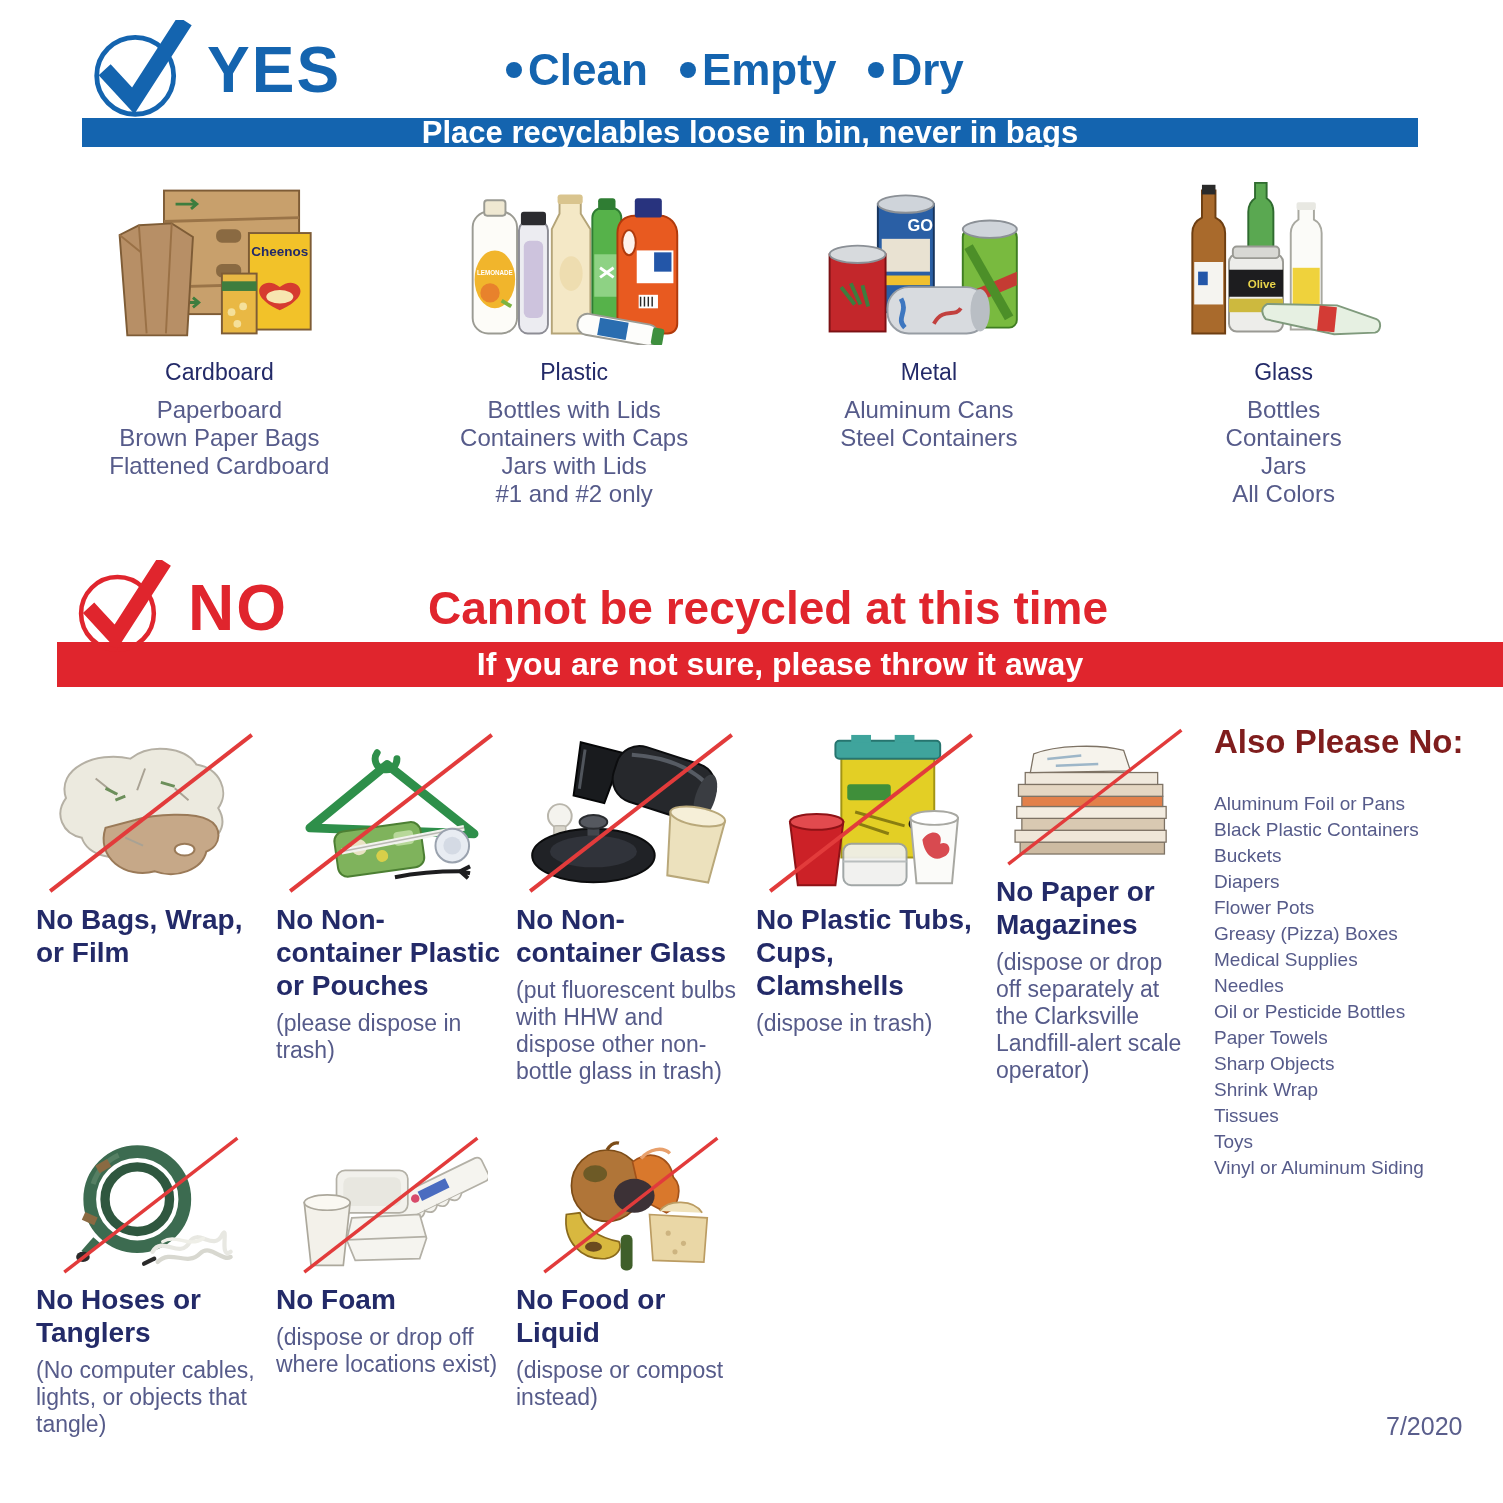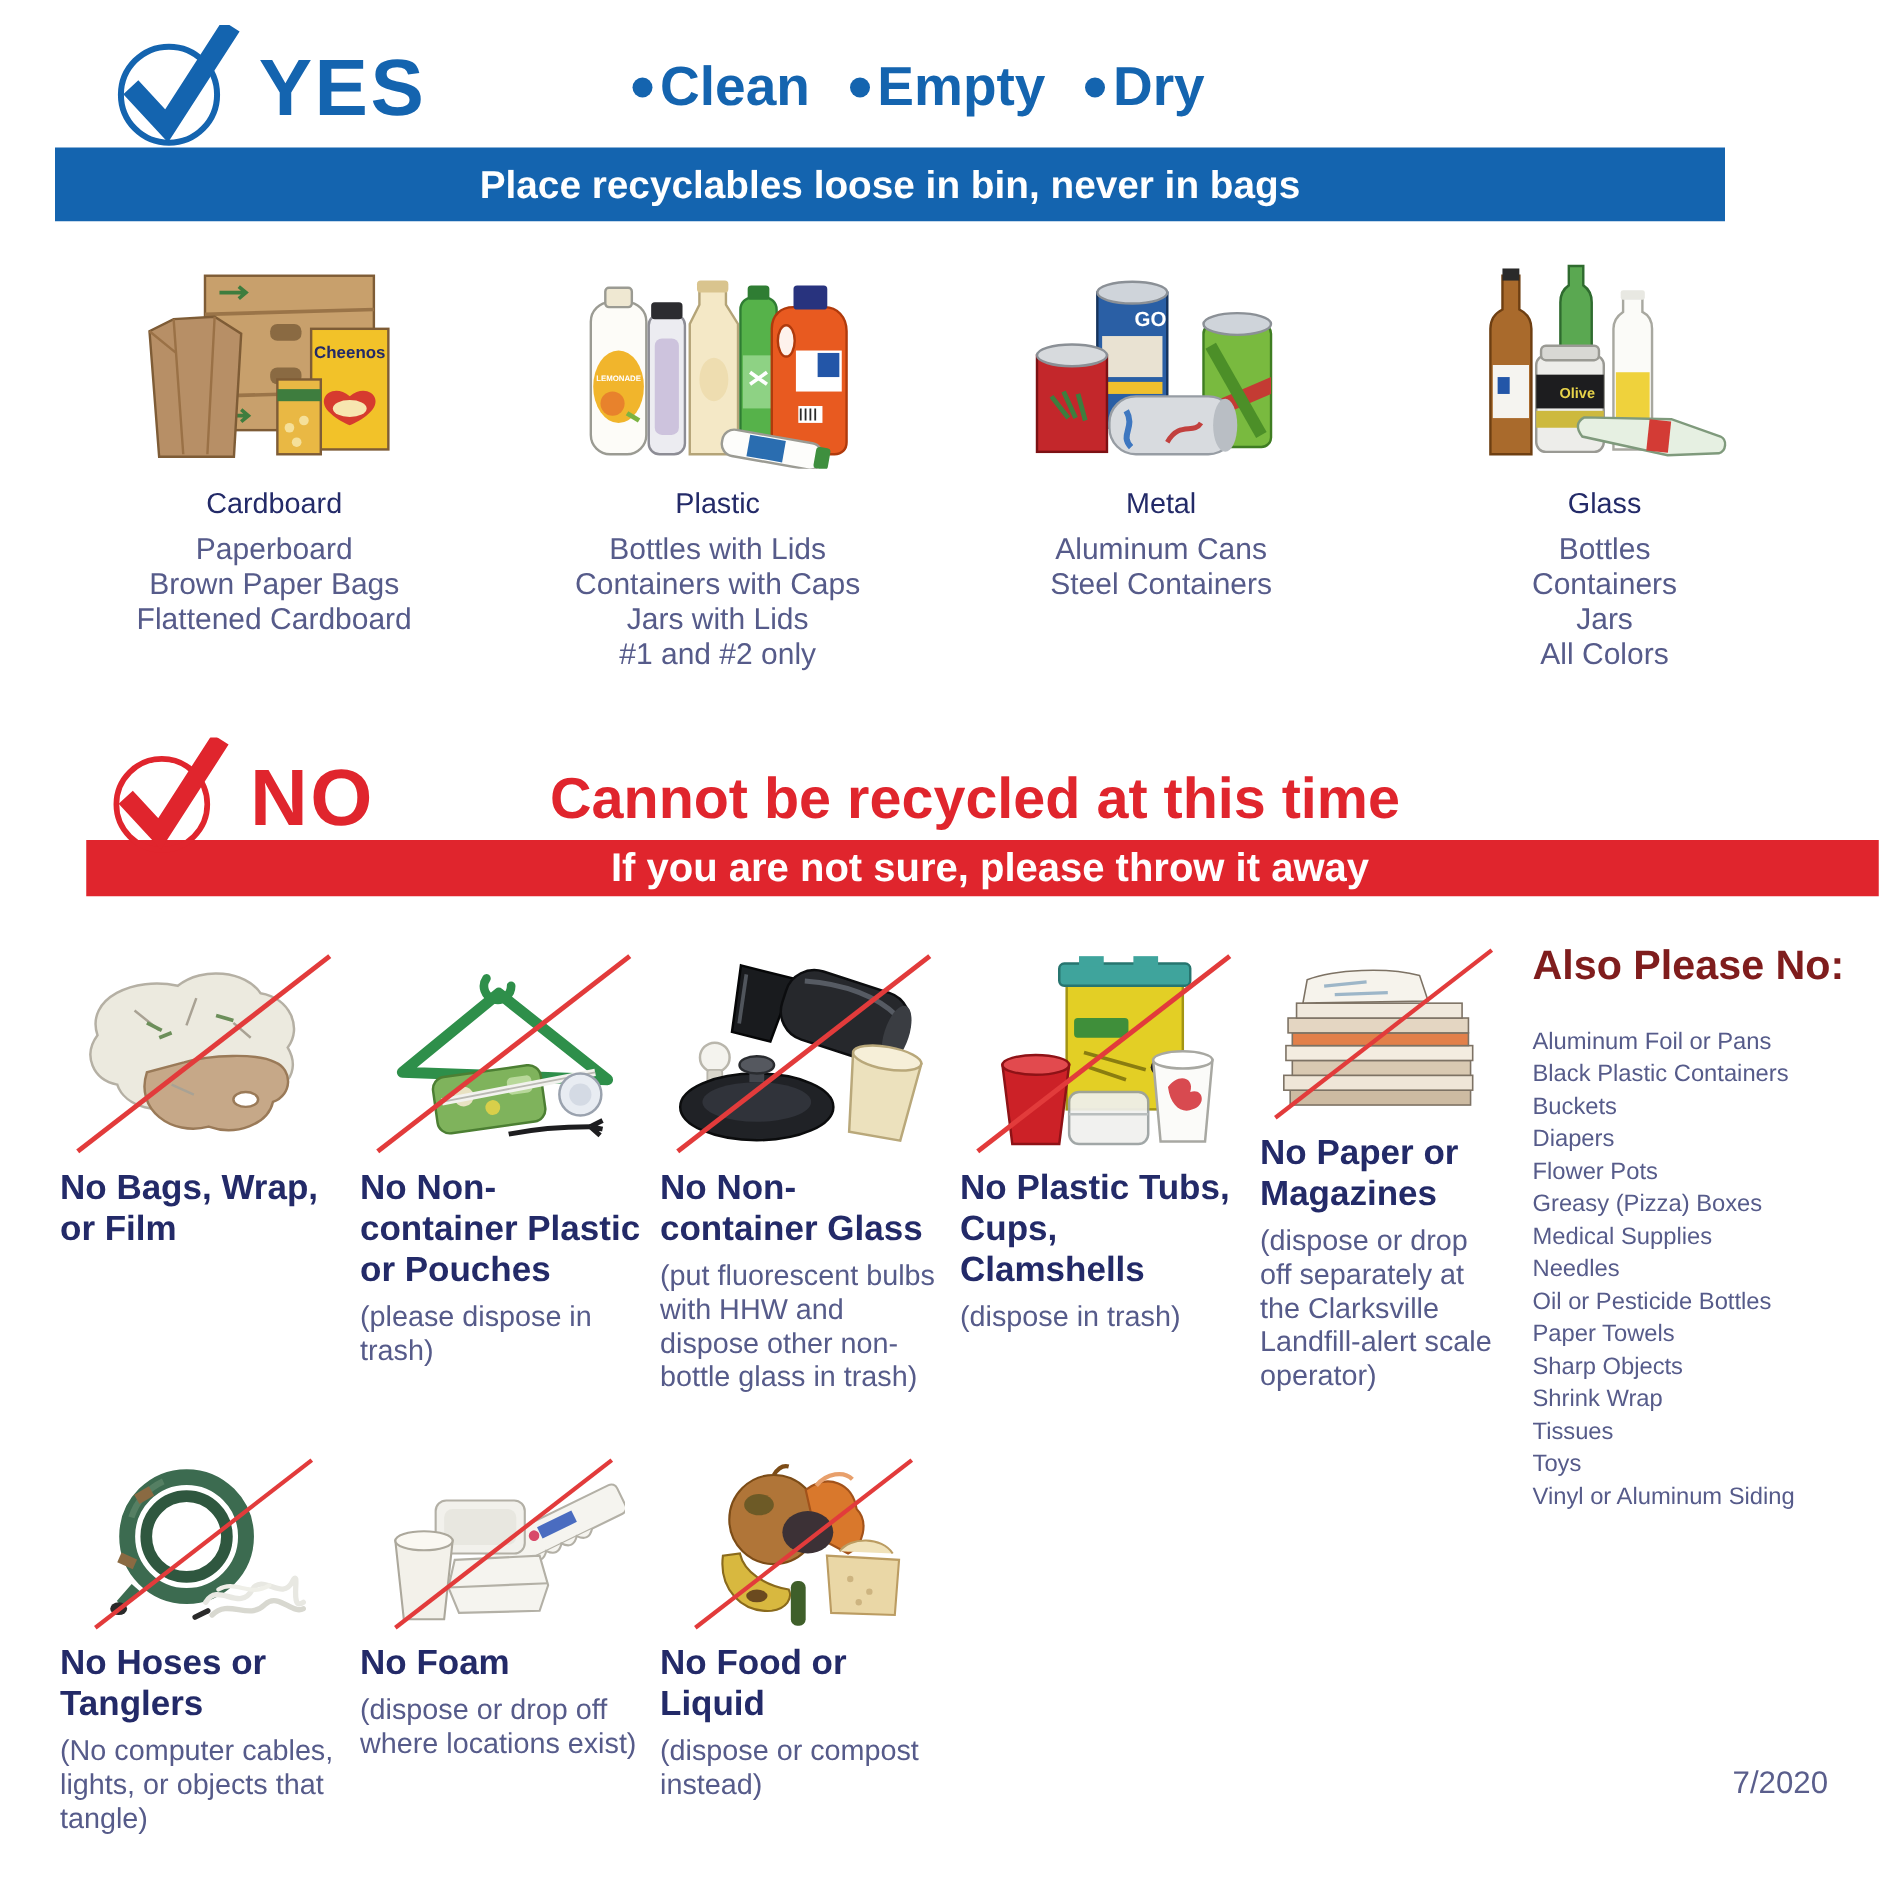--- a/index.html
+++ b/index.html
@@ -12,29 +12,29 @@
   .page { width:100%; height:100%; position:relative; padding-top:22px; }
 
   
   .yes-header { display:flex; align-items:center; padding-left:85px; height:96px; }
   .badge { width:110px; height:100px; flex:0 0 auto; }
   .word-yes { font-size:64px; font-weight:800; color:#1464af; letter-spacing:2px; margin-left:12px; }
   .bullets { display:flex; gap:32px; margin-left:165px; align-items:center; }
   .bullet { display:flex; align-items:center; gap:6px; font-size:44px; font-weight:800; color:#1464af; }
   .dot { width:16px; height:16px; border-radius:50%; background:#1464af; display:inline-block; }
   .banner { color:#fff; font-weight:700; display:flex; align-items:center; justify-content:center; }
-  .blue-banner { margin-left:44px; width:1336px; height:59px; background:#1464af; font-size:31px; }
+  .blue-banner { margin-left:82px; width:1336px; height:29px; background:#1464af; font-size:31px; }
   .categories { margin-top:30px; padding:0 60px; display:grid; grid-template-columns:repeat(4,1fr); column-gap:36px; text-align:center; }
   .cat-illus { height:168px; display:flex; align-items:flex-end; justify-content:center; }
   .cat-title { font-size:23px; font-weight:400; color:#232a68; margin-top:14px; }
   .cat-items { margin-top:10px; }
   .cat-item { font-size:24px; line-height:28px; color:#565b8a; }
 
   
-  .no-section { margin-top:52px;padding-left:12px; }
+  .no-section { margin-top:52px; }
   .no-header { display:flex; align-items:center; padding-left:72px; height:96px; position:relative; z-index:2; margin-bottom:-14px; }
   .badge-red { width:100px; height:96px; flex:0 0 auto; }
   .word-no { font-size:64px; font-weight:800; color:#e0252d; letter-spacing:2px; margin-left:16px; }
   .no-headline { font-size:46px; font-weight:800; color:#e0252d; margin-left:140px; }
   .red-banner { position:relative; z-index:1; margin-left:57px; width:1446px; height:45px; background:#e0252d; font-size:32px; }
   .no-content { margin-top:34px; display:flex; padding-left:36px; }
   .no-grid { width:1150px; display:grid; grid-template-columns:repeat(5,1fr); column-gap:12px; row-gap:44px; }
   .no-illus { height:178px; position:relative; display:flex; align-items:flex-end; justify-content:center; margin-bottom:4px; }
   .short .no-illus { height:150px; }
   .no-title { font-size:28px; font-weight:800; color:#232a68; line-height:1.18; margin-top:4px; }

